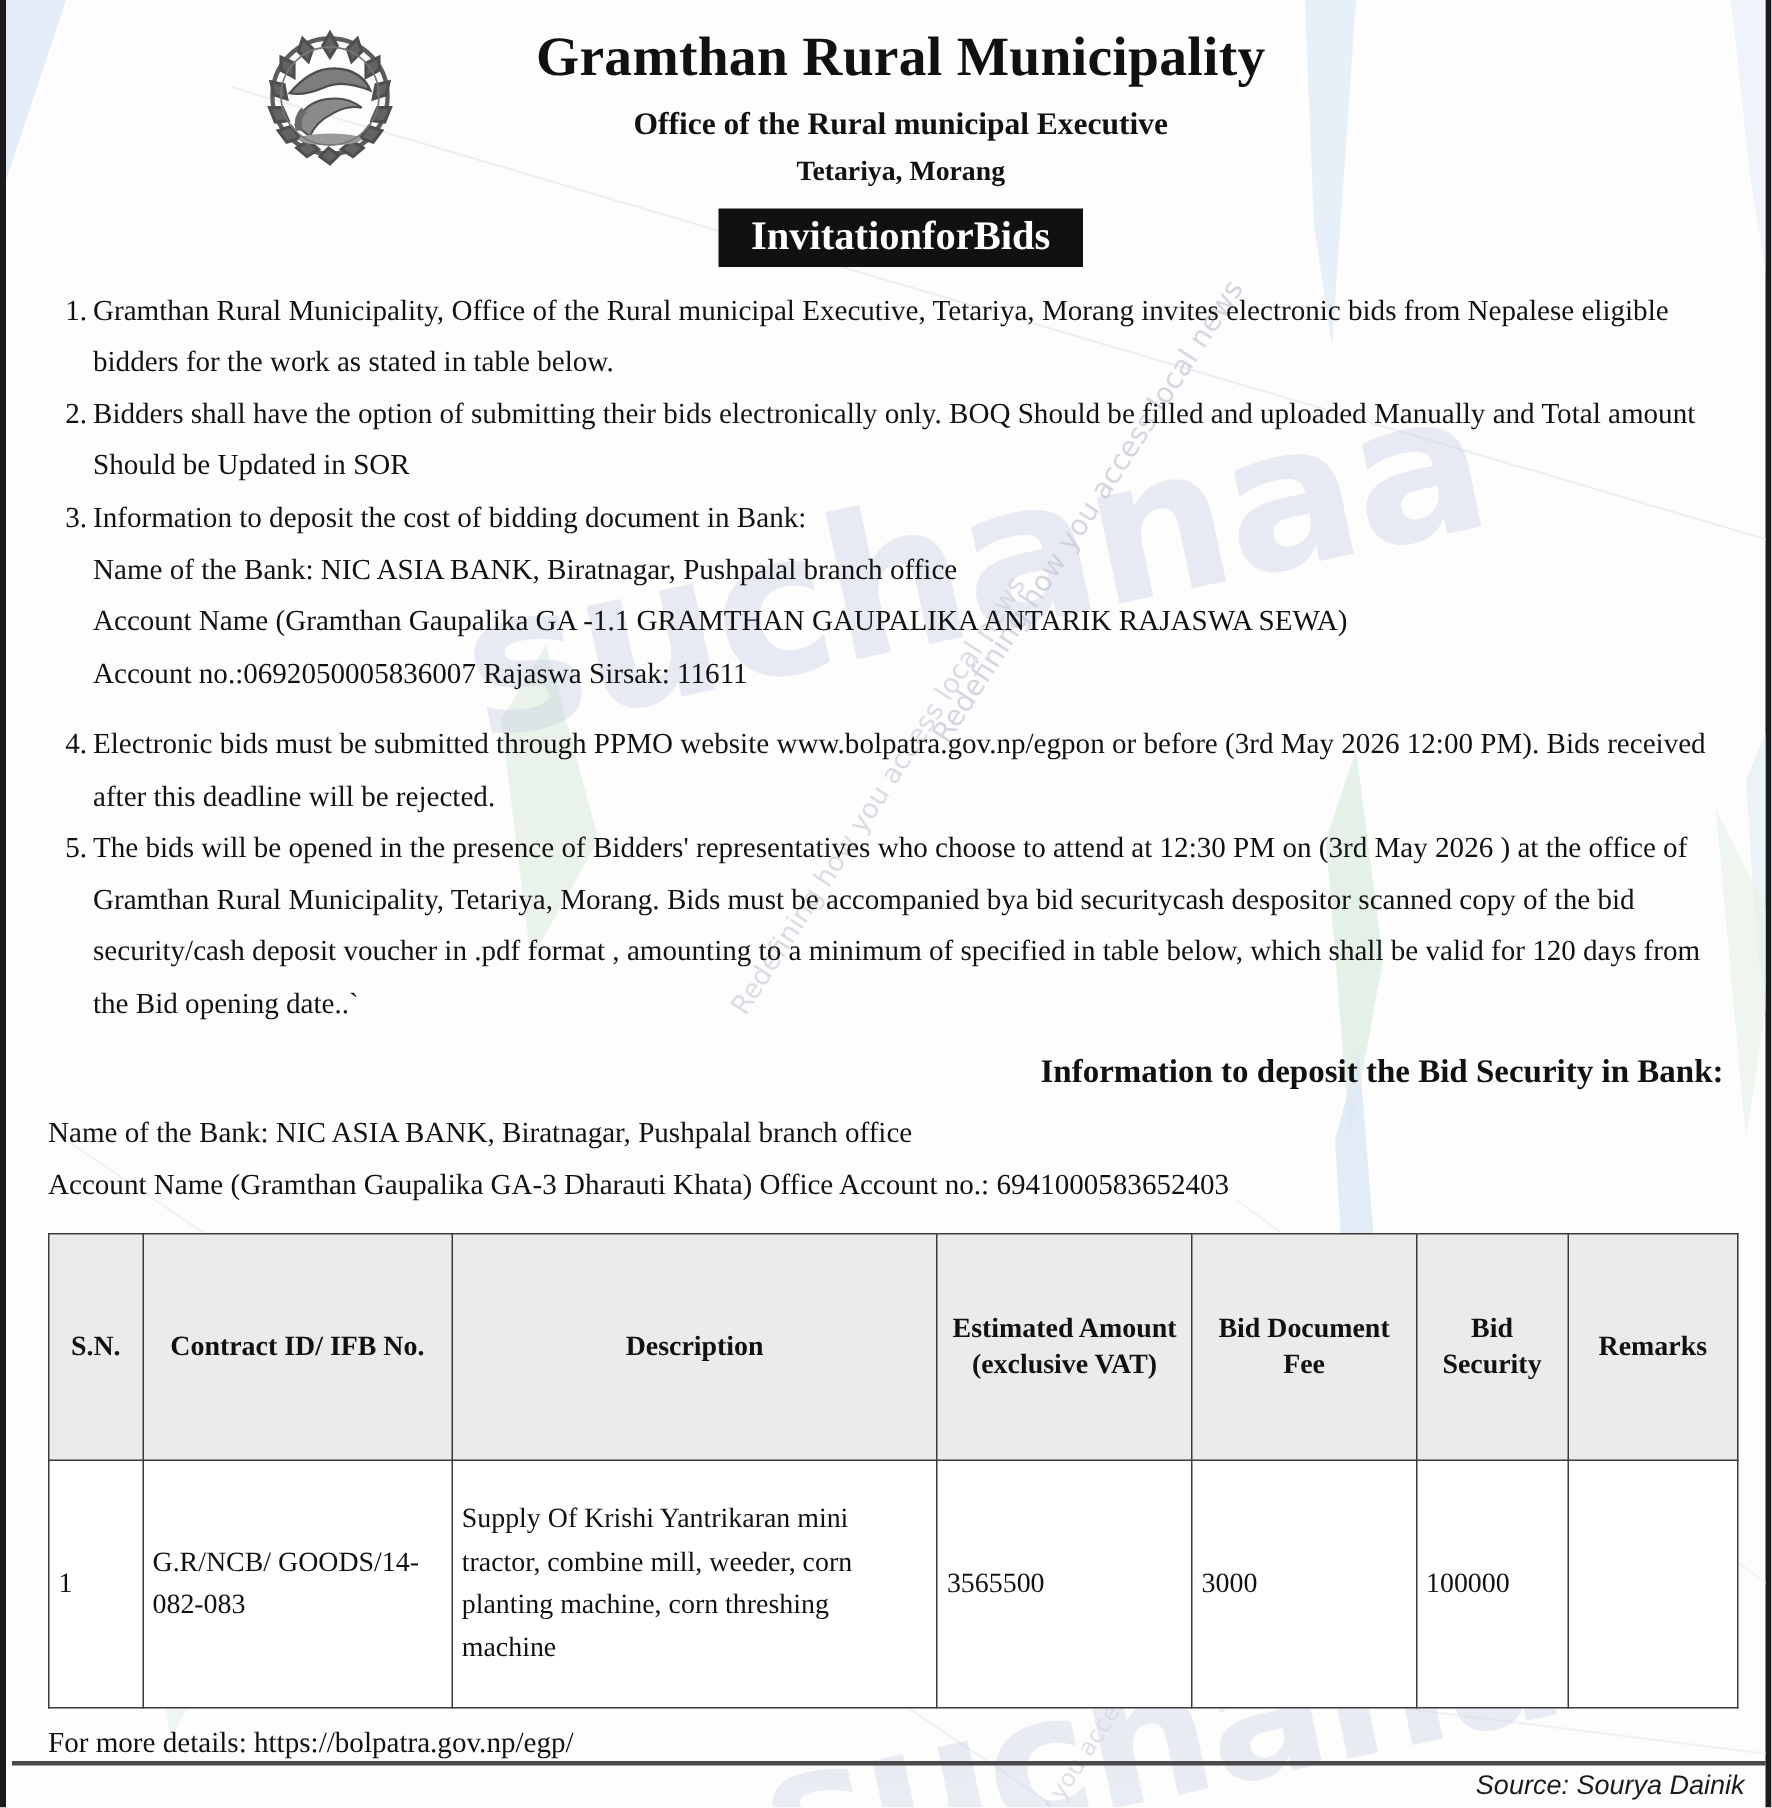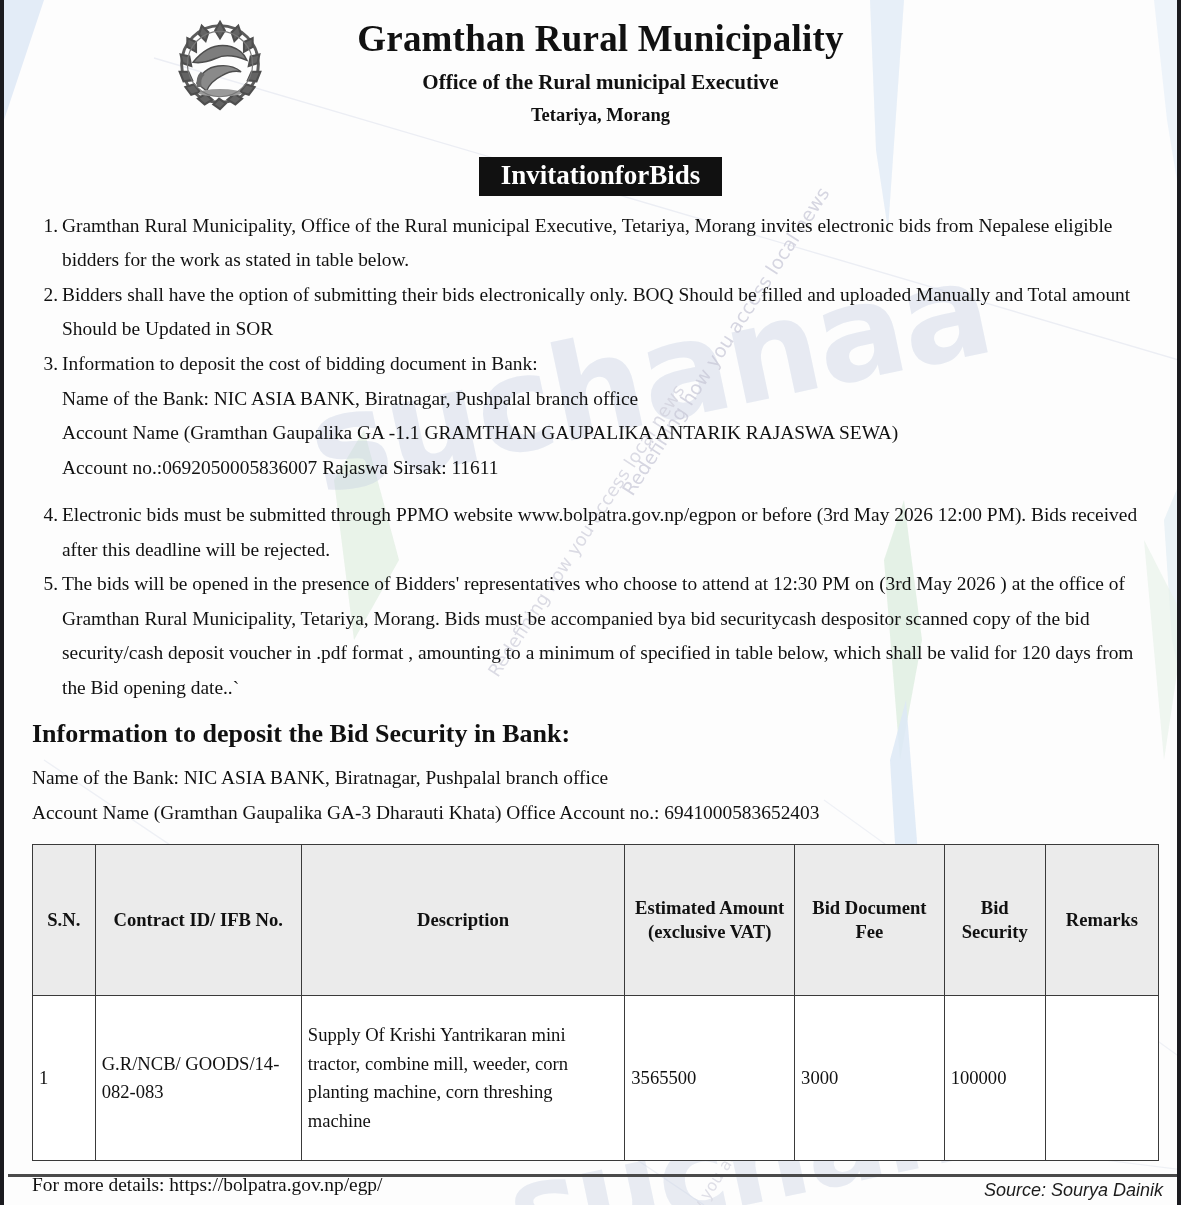--- a/index.html
+++ b/index.html
@@ -127,21 +127,21 @@
     margin: 9px 0 0 0;
     padding-left: 20px;
   }
   .org-sub2 {
     font-size: 18.5px;
     font-weight: bold;
     margin: 10px 0 0 0;
     padding-left: 20px;
   }
   .banner-wrap {
-    margin-top: 31px;
+    margin-top: 13px;
     padding-left: 20px;
   }
   .banner {
     display: inline-block;
     background: #111111;
     color: #ffffff;
     font-size: 27px;
     font-weight: bold;
     padding: 4px 22px 7px 22px;
     line-height: 1.05;
@@ -176,22 +176,22 @@
   }
   .sub-line {
     font-size: 19.4px;
     line-height: 1.78;
     padding-left: 30px;
     margin: 0;
   }
 
   
   .sec-title {
-    text-align: left;
-    font-size: 26px;
+    text-align: right;
+    font-size: 22px;
     font-weight: bold;
     margin: 14px 0 12px 0;
   }
   .plain-line {
     font-size: 19.4px;
     line-height: 1.78;
     margin: 0;
   }
 
   

